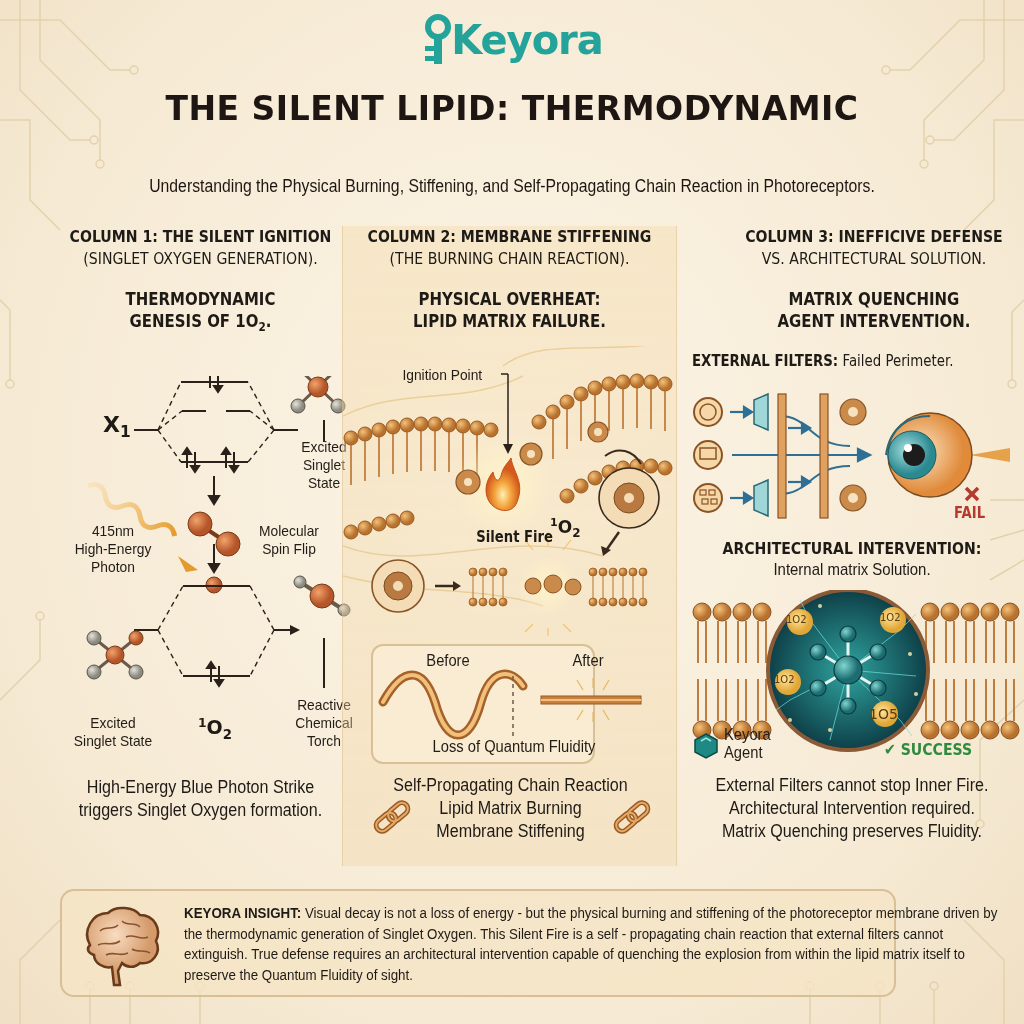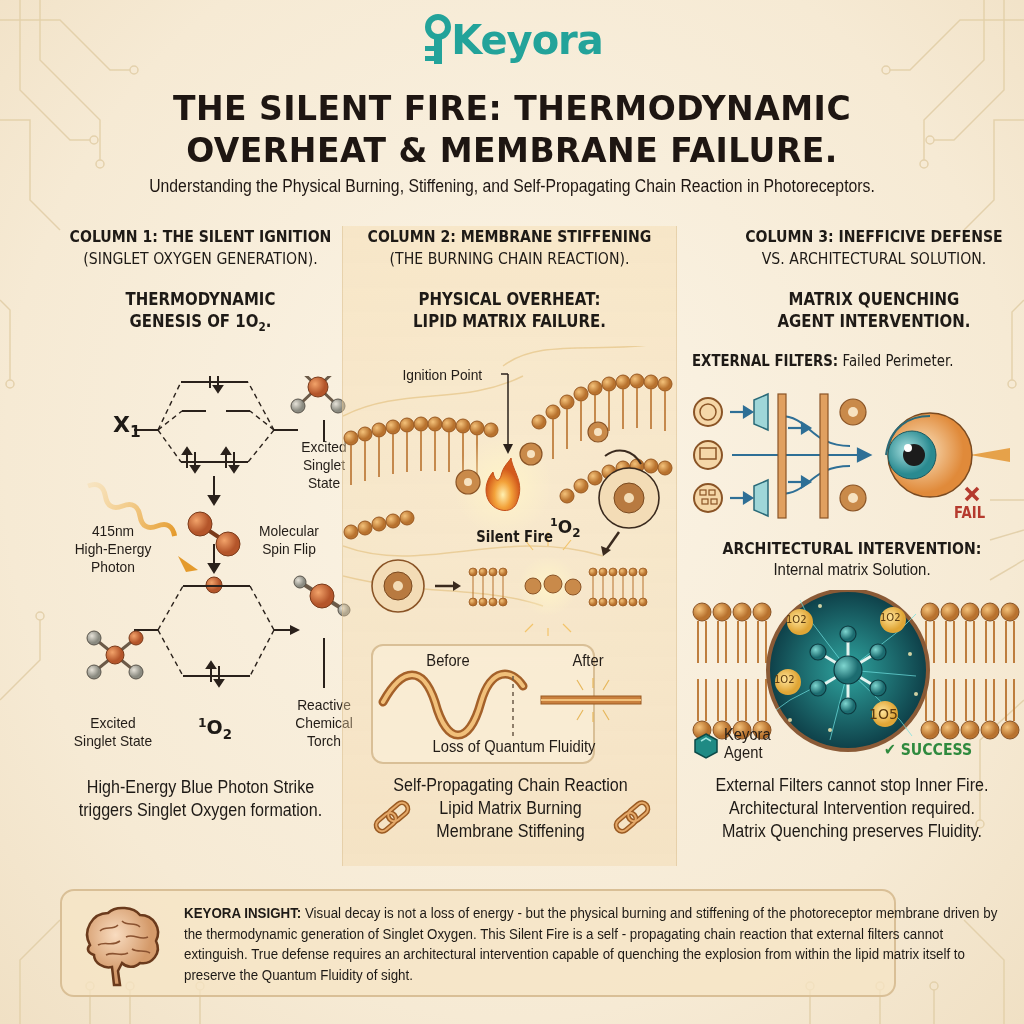--- a/index.html
+++ b/index.html
@@ -84,22 +84,21 @@
 <div class="logo">
   <svg width="34" height="52" viewBox="0 0 34 52">
     <circle cx="17" cy="13" r="10" fill="none" stroke="#23a39a" stroke-width="6"></circle>
     <rect x="13" y="20" width="8" height="30" fill="#23a39a"></rect>
     <rect x="4" y="32" width="10" height="5" fill="#23a39a"></rect>
     <rect x="4" y="42" width="10" height="5" fill="#23a39a"></rect>
   </svg><span class="logo-text">Keyora</span>
 </div>
 
 <div class="title">
-  <div>THE SILENT FIRE: THERMODYNAMIC</div>
-  <div>OVERHEAT &amp; MEMBRANE FAILURE.</div>
+  <div>THE SILENT LIPID: THERMODYNAMIC</div>
 </div>
 <div class="subtitle">Understanding the Physical Burning, Stiffening, and Self-Propagating Chain Reaction in Photoreceptors.</div>
 
 <div class="col col1">
   <div class="col-head">
     <b>COLUMN 1: THE SILENT IGNITION</b>
     <span>(SINGLET OXYGEN GENERATION).</span>
   </div>
   <div class="col-sub">
     <div>THERMODYNAMIC</div>
@@ -206,21 +205,21 @@
       <line x1="66" y1="262" x2="108" y2="296"></line>
         <line x1="108" y1="262" x2="66" y2="296"></line>
     </g>
     <circle cx="66" cy="262" r="7" fill="url(#gb)" stroke="#5a554c"></circle>
     <circle cx="108" cy="262" r="7" fill="url(#ob)" stroke="#7a3a1a"></circle>
     <circle cx="66" cy="296" r="7" fill="url(#gb)" stroke="#5a554c"></circle>
     <circle cx="108" cy="296" r="7" fill="url(#gb)" stroke="#5a554c"></circle>
     <circle cx="87" cy="279" r="9" fill="url(#ob)" stroke="#7a3a1a"></circle>
   </svg>
 
-  <div class="abs" style="left:85px;top:186px;font-family:'DejaVu Sans',sans-serif;font-size:22px;font-weight:bold;"><span>X</span><span class="sub">1</span></div>
+  <div class="abs" style="left:75px;top:186px;font-family:'DejaVu Sans',sans-serif;font-size:22px;font-weight:bold;"><span>X</span><span class="sub">1</span></div>
   <div class="abs lbl" style="left:256px;top:212px;width:80px">
     <div>Excited</div>
       <div>Singlet</div>
       <div>State</div>
   </div>
   <div class="abs lbl" style="left:30px;top:296px;width:110px">
     <div>415nm</div>
       <div>High-Energy</div>
       <div>Photon</div>
   </div>

